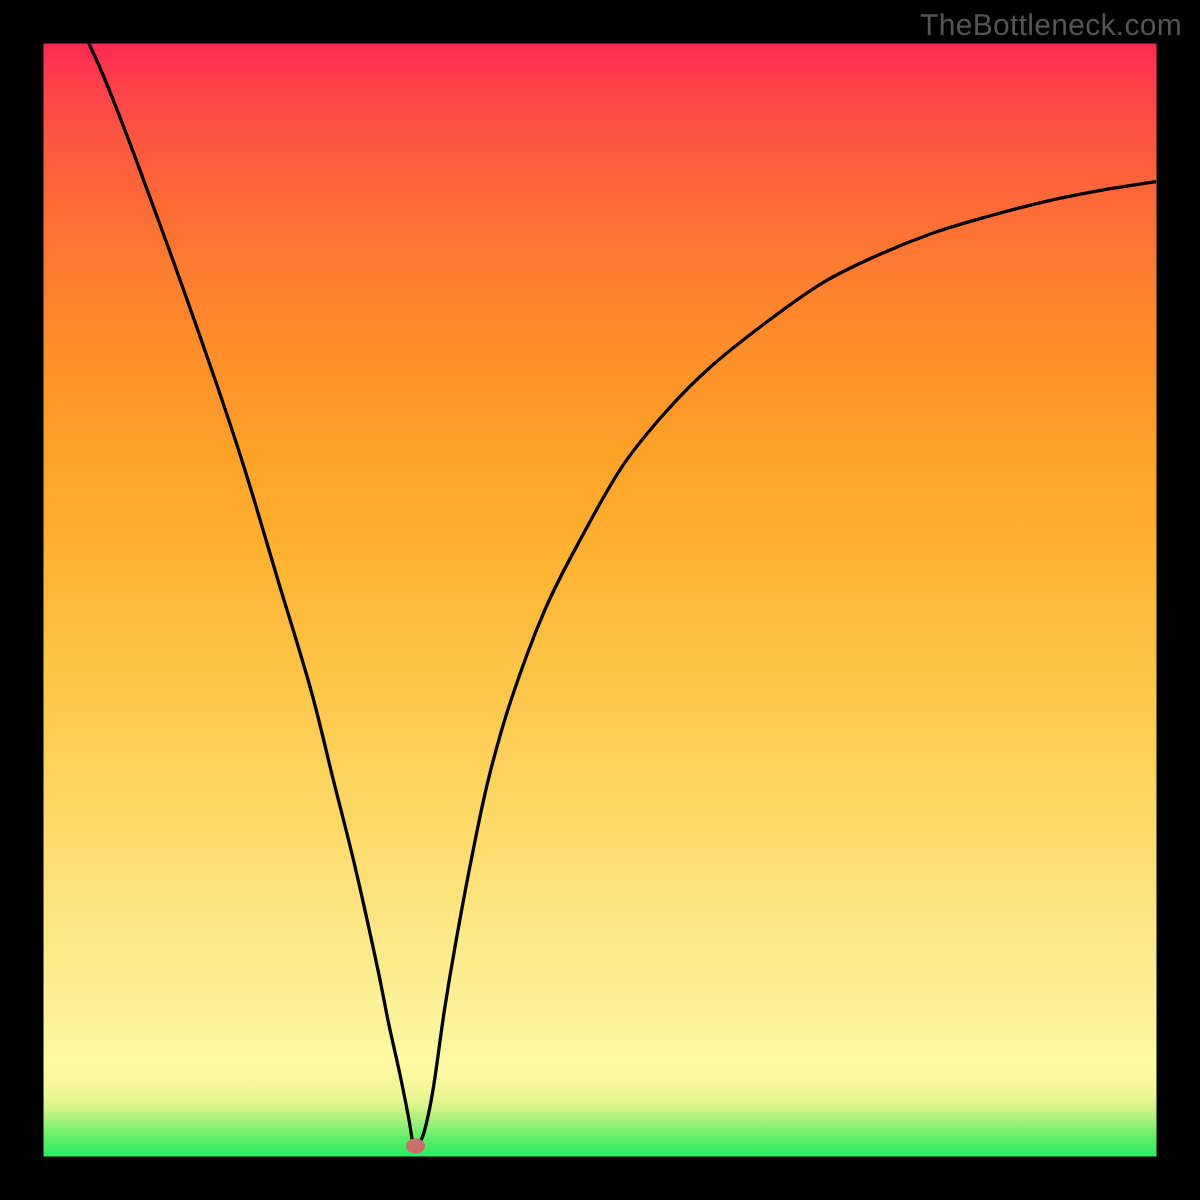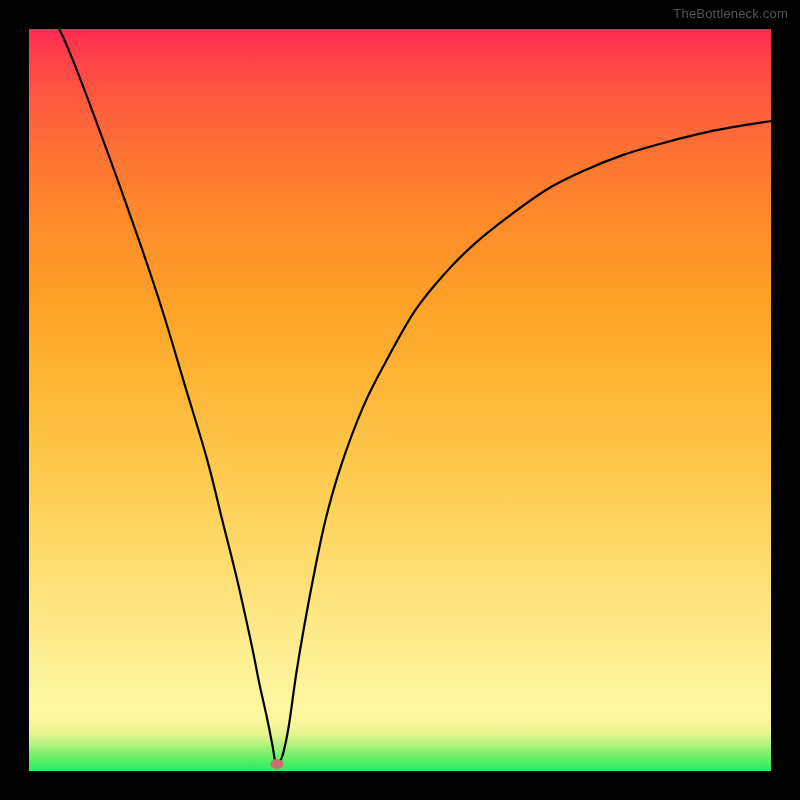--- a/index.html
+++ b/index.html
@@ -3,21 +3,21 @@
 <meta charset="utf-8">
 <style>
   * { margin: 0; padding: 0; box-sizing: border-box; }
   html, body { width: 800px; height: 800px; overflow: hidden; background: #000; }
   .container { position: relative; width: 800px; height: 800px; }
   .watermark {
     position: absolute;
     top: 6px;
     right: 12px;
     font-family: Arial, Helvetica, sans-serif;
-    font-size: 13px;
+    font-size: 20px;
     color: #555;
     letter-spacing: 0.2px;
     z-index: 10;
   }
   .plot-frame {
     position: absolute;
     left: 29px;
     top: 29px;
     width: 742px;
     height: 742px;

